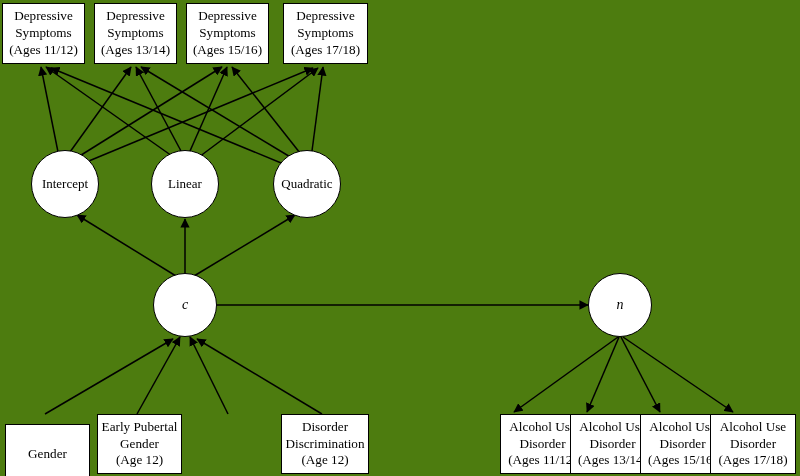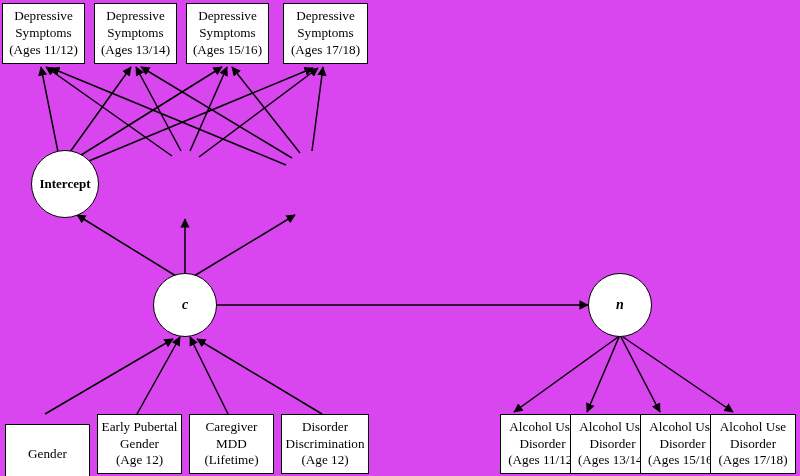--- a/index.html
+++ b/index.html
@@ -4,21 +4,21 @@
 <style>
   html, body {
     margin: 0;
     padding: 0;
     background: #ffffff;
   }
   #diagram-root {
     position: relative;
     width: 800px;
     height: 476px;
-    background: #d946ef;
+    background: #4d7c0f;
     font-family: "Liberation Serif", "DejaVu Serif", serif;
     overflow: hidden;
   }
   #edge-layer {
     position: absolute;
     left: 0;
     top: 0;
     width: 800px;
     height: 476px;
     pointer-events: none;
@@ -49,21 +49,20 @@
     box-sizing: border-box;
     border: 1.5px solid #000000;
     border-radius: 50%;
     background: #ffffff;
     display: flex;
     align-items: center;
     justify-content: center;
     text-align: left;
     font-size: 13px;
     color: #000000;
-    font-weight: bold;
   }
   .node-circle.latent-class {
     font-style: italic;
     font-size: 14px;
   }
   .box-line {
     display: block;
     white-space: nowrap;
   }
 </style>
@@ -144,45 +143,46 @@
     <div class="node-box" style="left:283px; top:3px; width:85px; height:61px;">
       <span class="box-line">Depressive</span>
       <span class="box-line">Symptoms</span>
       <span class="box-line">(Ages 17/18)</span>
     </div>
 
     <div class="node-circle" style="left:31px; top:150px; width:68px; height:68px;">
       <span>Intercept</span>
     </div>
 
-
+    <div class="node-circle" style="left:151px; top:150px; width:68px; height:68px;">
+      <span>Linear</span>
+    </div>
+
+    <div class="node-circle" style="left:273px; top:150px; width:68px; height:68px;">
+      <span>Quadratic</span>
+    </div>
 
     <div class="node-circle latent-class" style="left:153px; top:273px; width:64px; height:64px;">
       <span>c</span>
     </div>
 
     <div class="node-circle latent-class" style="left:588px; top:273px; width:64px; height:64px;">
       <span>n</span>
     </div>
 
     <div class="node-box" style="left:5px; top:414px; width:85px; height:60px;margin-top:10px;">
       <span class="box-line">Gender</span>
     </div>
 
     <div class="node-box" style="left:97px; top:414px; width:85px; height:60px;align-items:center;">
       <span class="box-line">Early Pubertal</span>
       <span class="box-line">Gender</span>
       <span class="box-line">(Age 12)</span>
     </div>
 
-    <div class="node-box" style="left:189px; top:414px; width:85px; height:60px;">
-      <span class="box-line">Caregiver</span>
-      <span class="box-line">MDD</span>
-      <span class="box-line">(Lifetime)</span>
-    </div>
 
     <div class="node-box" style="left:281px; top:414px; width:88px; height:60px;">
       <span class="box-line">Disorder</span>
       <span class="box-line">Discrimination</span>
       <span class="box-line">(Age 12)</span>
     </div>
 
     <div class="node-box" style="left:500px; top:414px; width:85px; height:60px;">
       <span class="box-line">Alcohol Use</span>
       <span class="box-line">Disorder</span>

